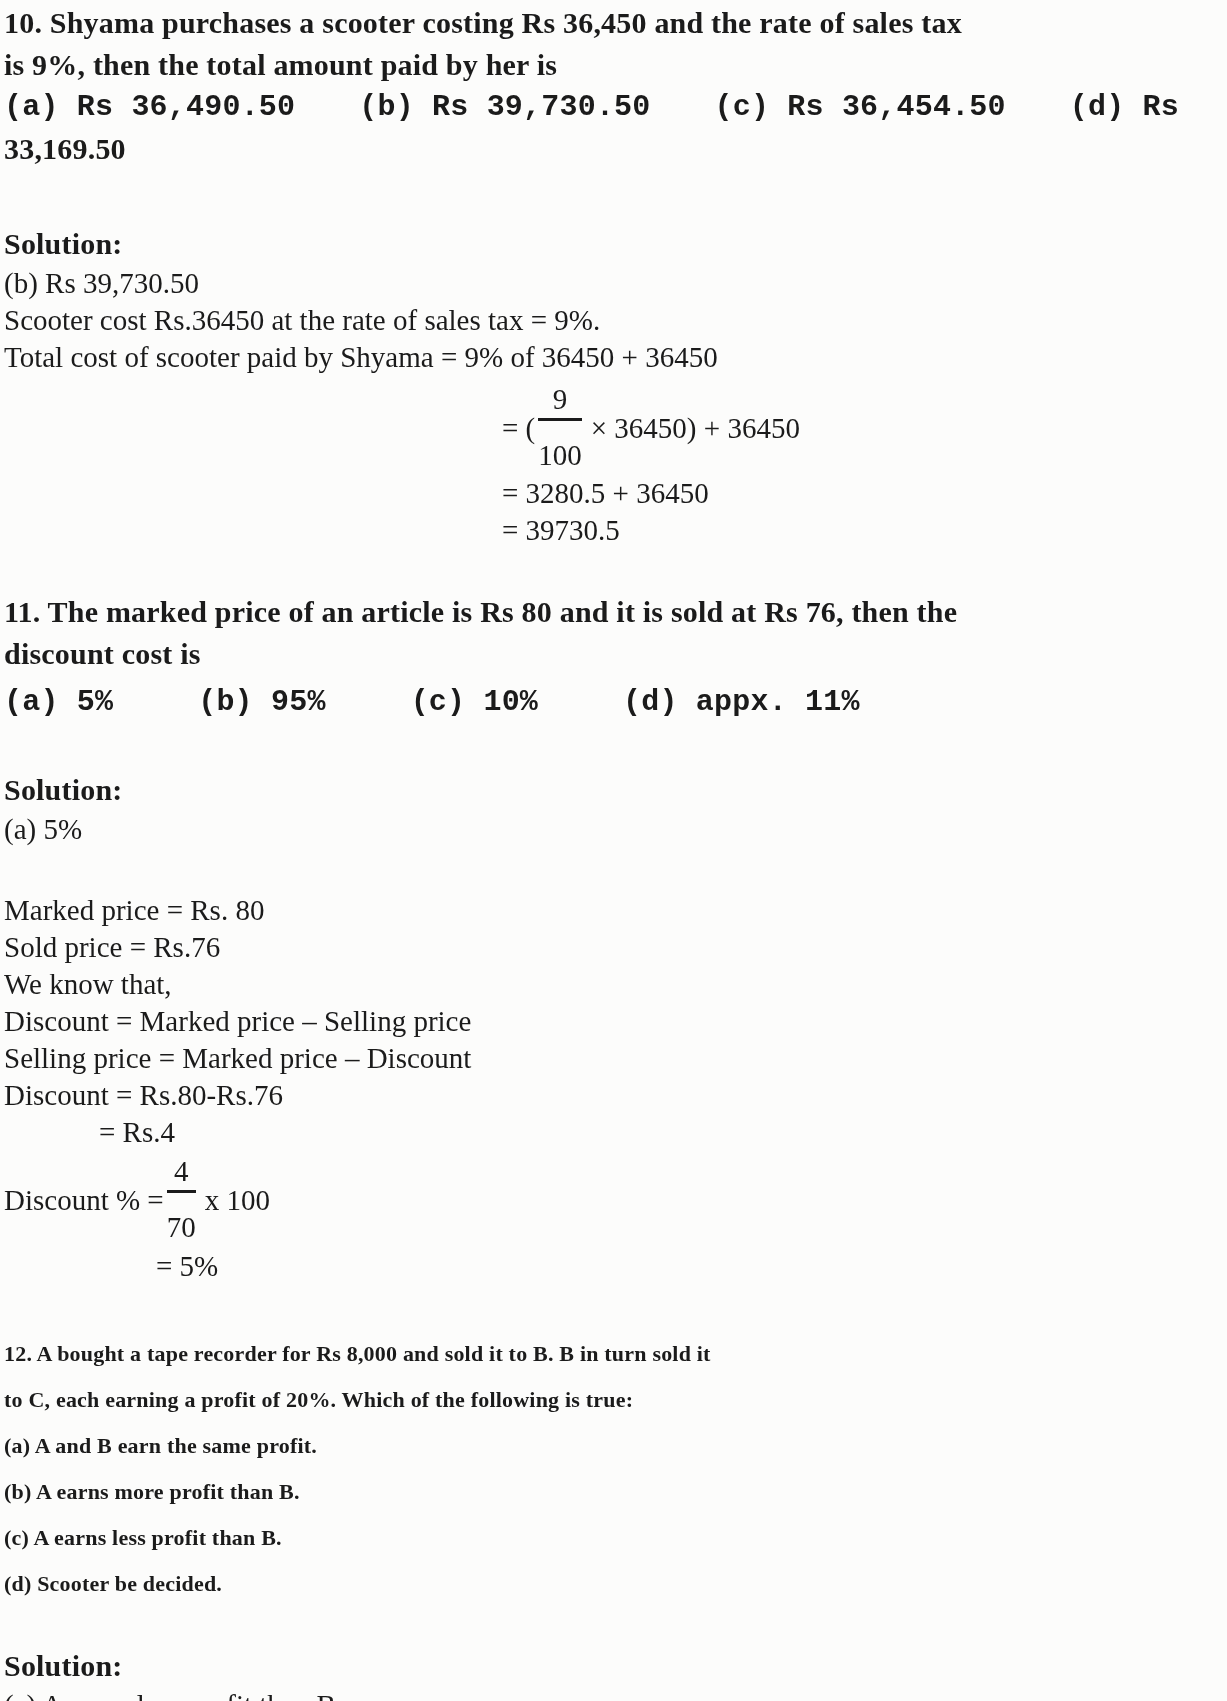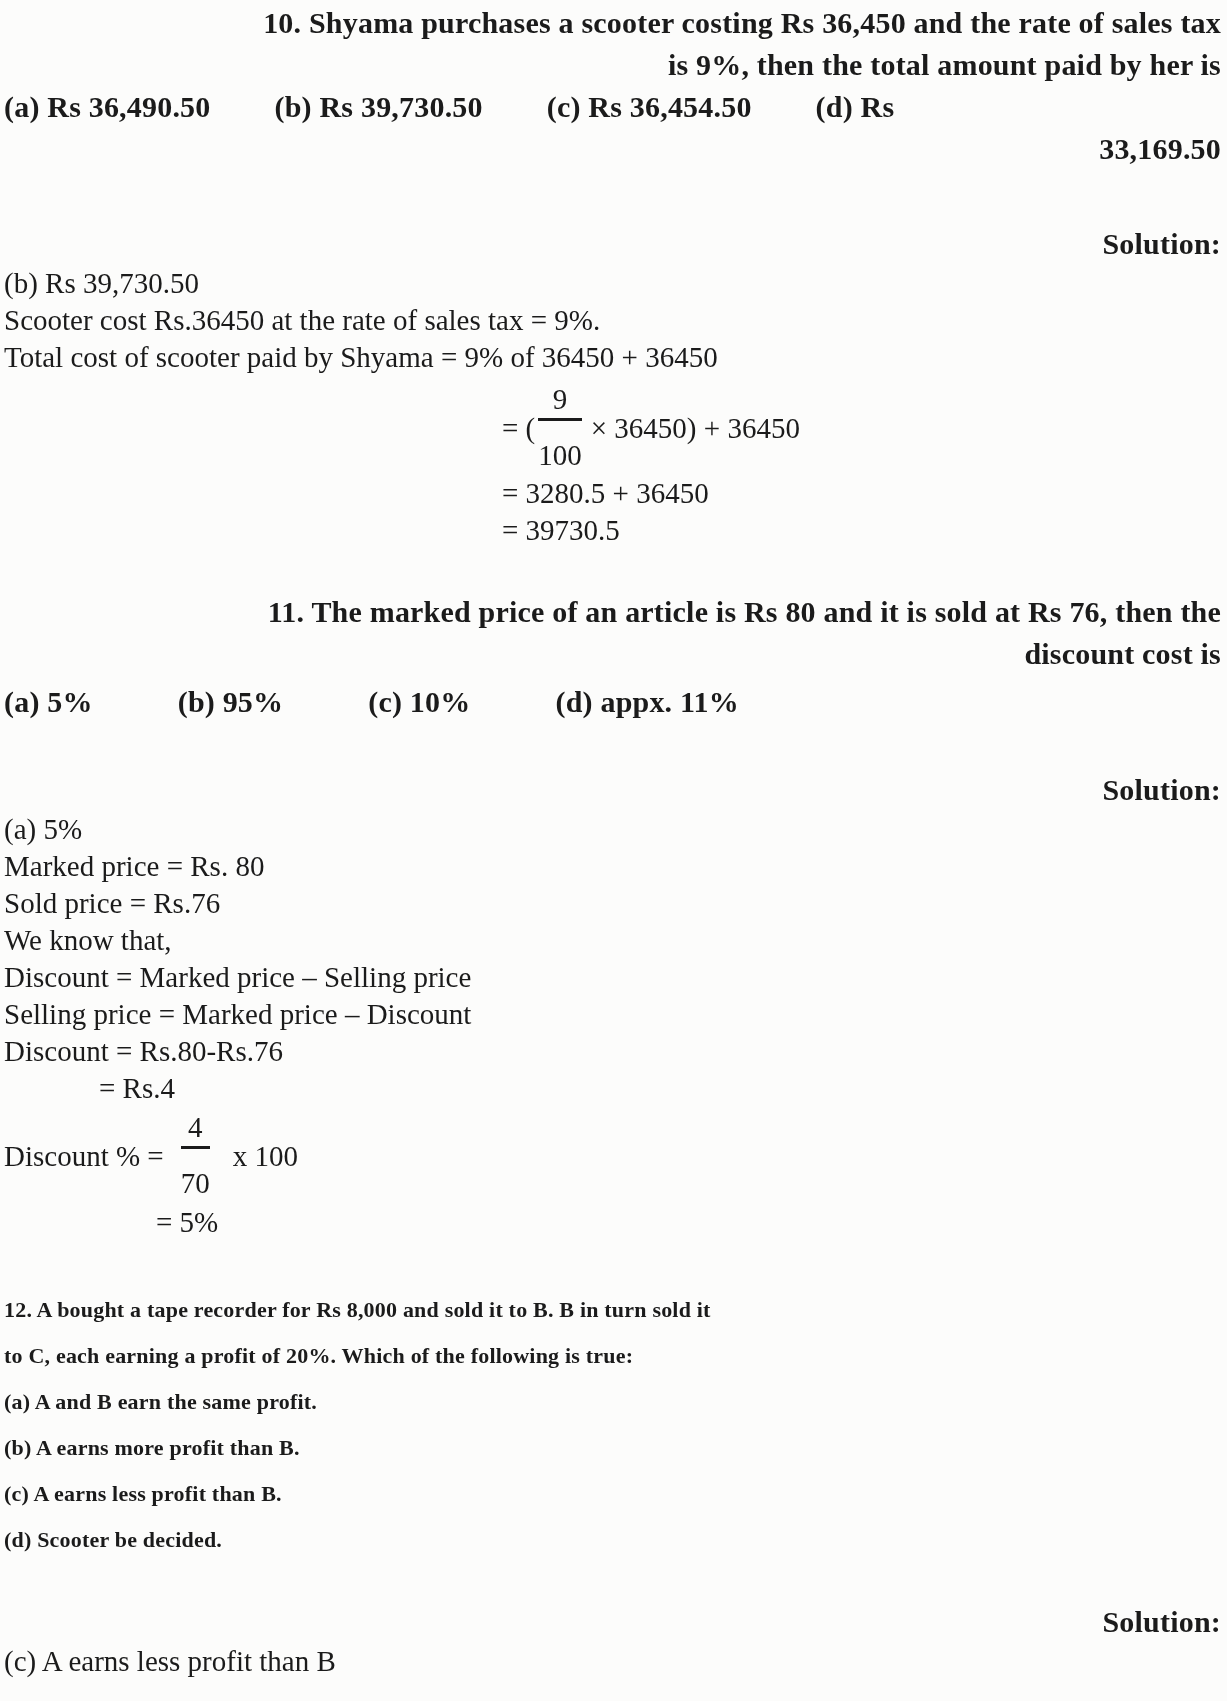--- a/index.html
+++ b/index.html
@@ -7,40 +7,40 @@
     width: 1227px; height: 1701px;
     background: #fcfcfb;
     color: #1b1b1b;
     font-family: "Liberation Serif", "DejaVu Serif", serif;
     overflow: hidden;
     box-sizing: border-box;
     padding: 2px 6px 0 4px;
   }
   p, h2, div { margin: 0; padding: 0; }
 
-  .b42 { font-weight: bold; font-size: 30px; line-height: 42px; letter-spacing: 0.2px; text-align: right; }
+  .b42 { font-weight: bold; font-size: 30px; line-height: 42px; letter-spacing: 0.2px; }
   .b46 { font-weight: bold; font-size: 22px; line-height: 46px; letter-spacing: 0.2px; }
   .r37 { font-weight: normal; font-size: 29px; line-height: 37px; }
 
-  .opt-row { display: flex; }
+  .opt-row { display: flex; font-family: Liberation Mono, monospace; }
   .gap10 { gap: 64px; }
   .gap11 { gap: 85px; }
 
   .ind-eq  { margin-left: 498px; }
   .ind-rs4 { margin-left: 95px; }
   .ind-5p  { margin-left: 152px; }
 
   .m-sol-a  { margin-top: 53px; }
   .m-eq1    { margin-top: 8px; }
   .m-eq2    { margin-top: 4px; }
   .m-q11    { margin-top: 42px; }
   .m-opt11  { margin-top: 6px; }
   .m-sol-b  { margin-top: 46px; }
-  .m-work   { }
-  .m-frac11 { margin-top: 5px; gap: 14px; }
+  .m-work   { margin-top: 44px; }
+  .m-frac11 { margin-top: 5px; }
   .m-res11  { margin-top: 5px; }
   .m-q12    { margin-top: 46px; }
   .m-sol-c  { margin-top: 38px; }
 
   .eqline { display: flex; align-items: center; font-size: 29px; line-height: 34px; }
   .frac {
     display: inline-flex; flex-direction: column;
     text-align: center; vertical-align: middle;
     margin: 0 9px 0 3px;
   }

